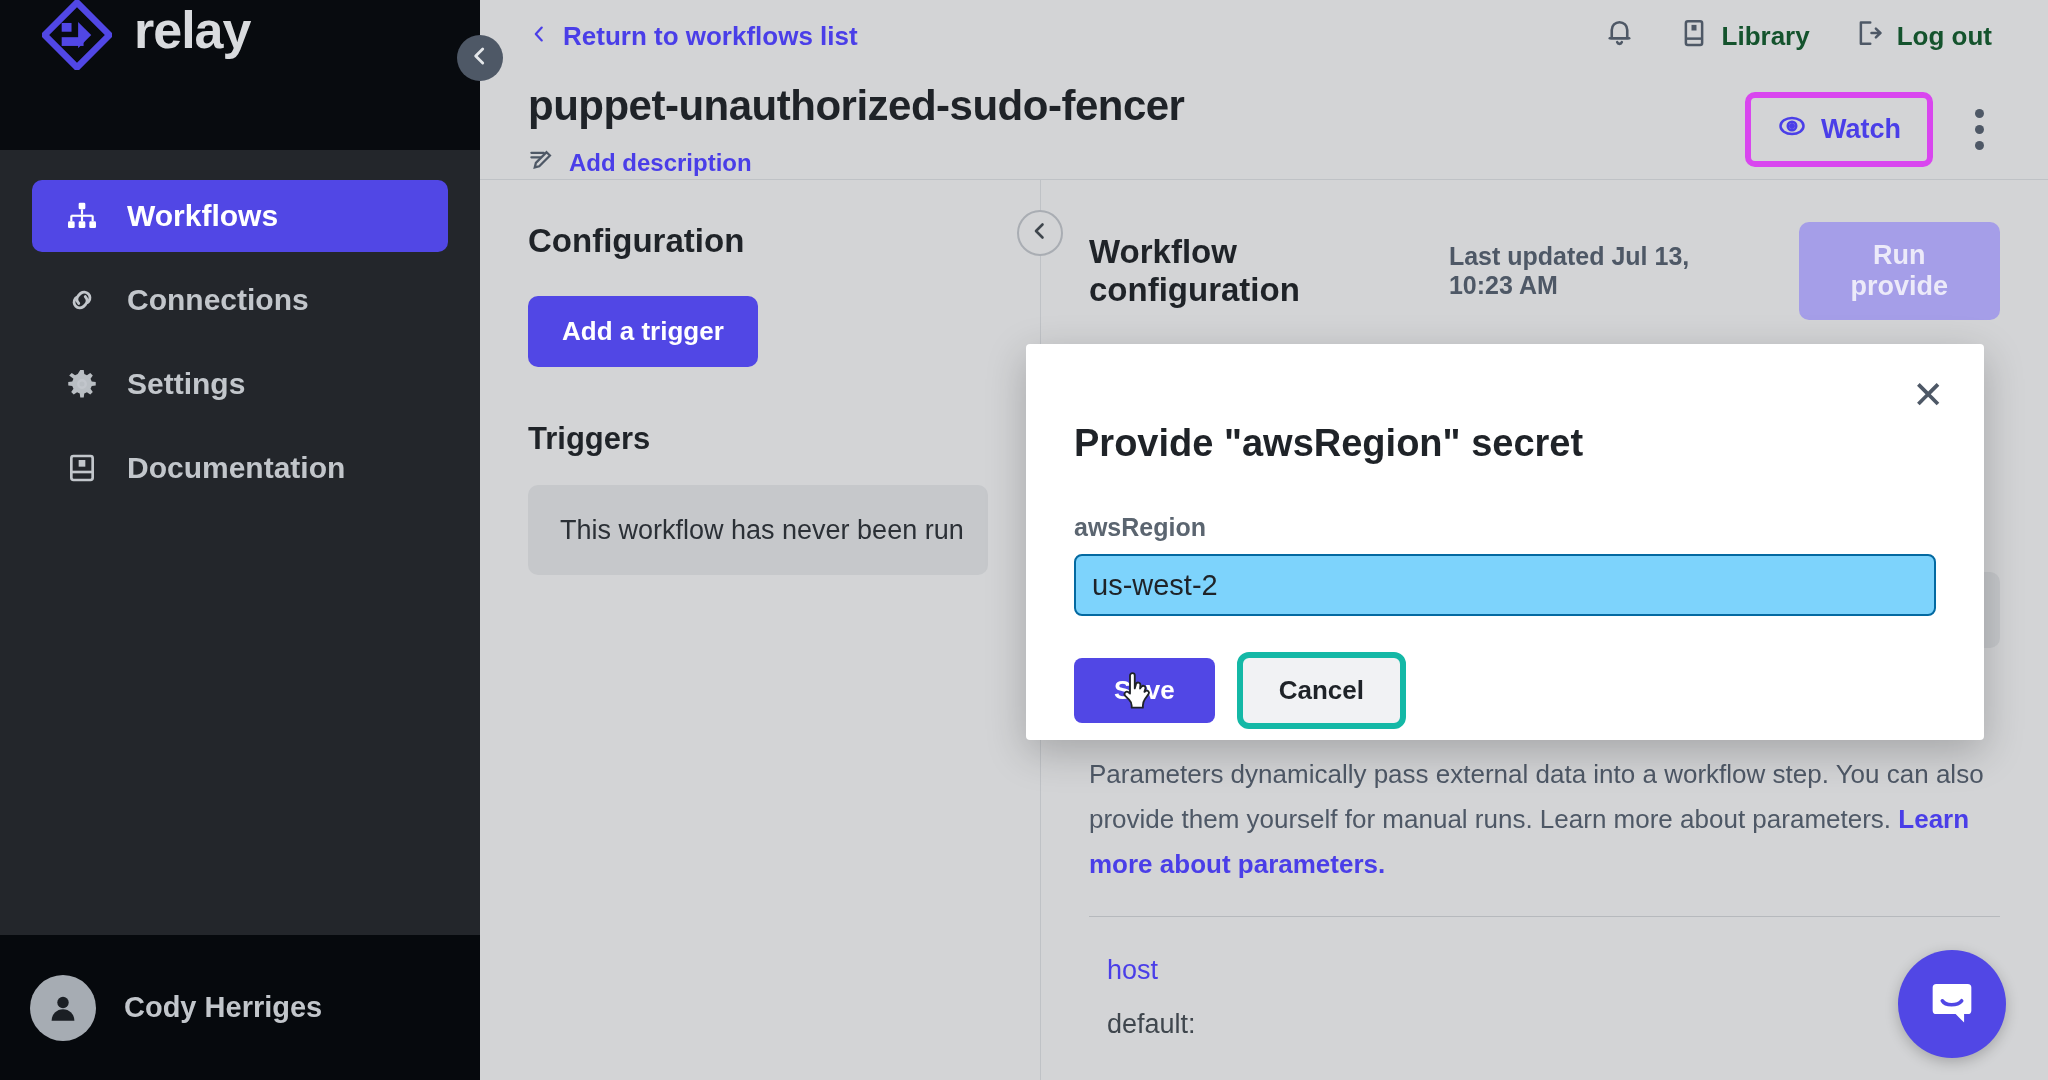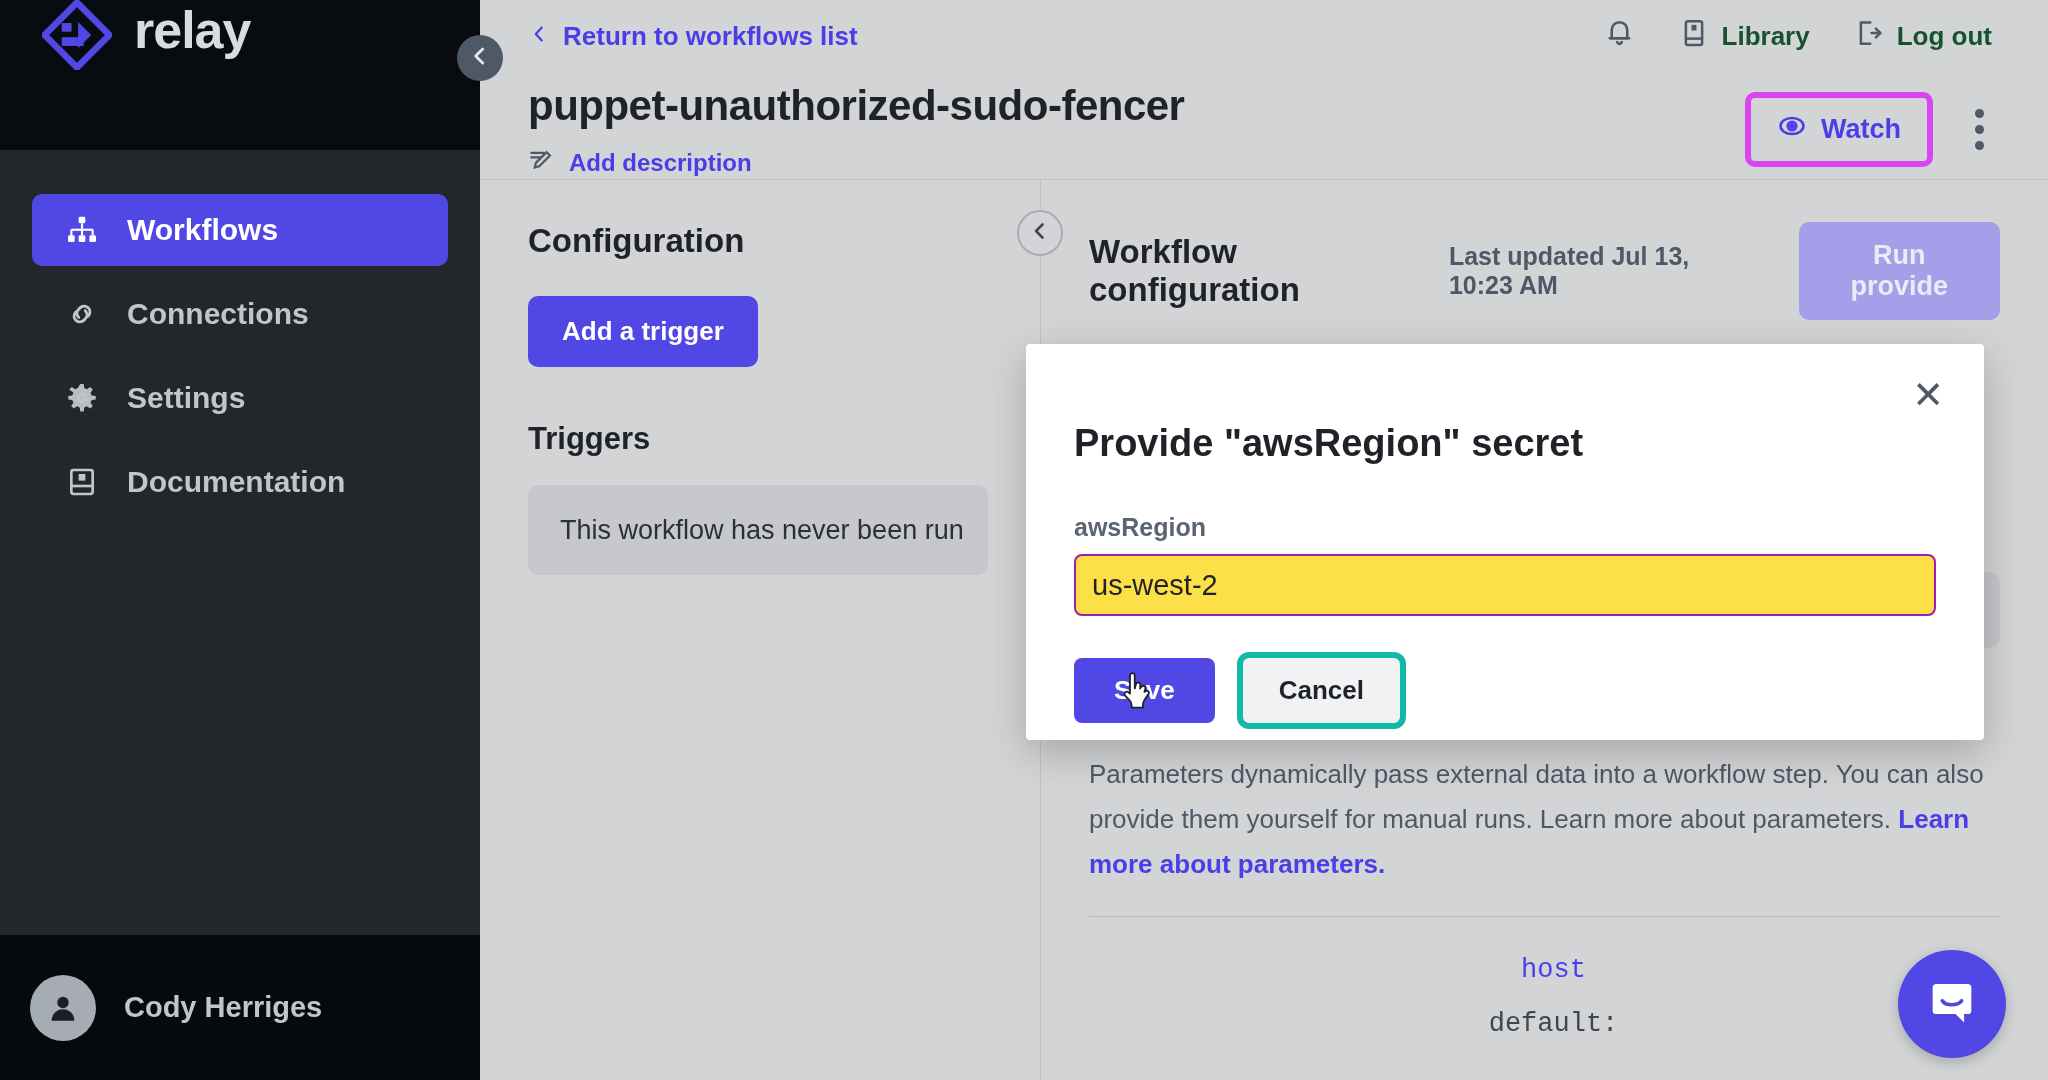--- a/index.html
+++ b/index.html
@@ -20,21 +20,21 @@
   }
   .sidebar-logo {
     height: 150px; background: #080b0f;
     display: flex; padding-left: 42px; gap: 22px;
   }
   .logo-mark { width: 70px; height: 70px; flex: none; }
   .logo-word {
     font-size: 52px; font-weight: 700; color: #d9dbde;
     letter-spacing: -1px;
   }
-  .nav { padding: 44px 32px 0 32px; flex: 1; }
+  .nav { padding: 30px 32px 0 32px; flex: 1; }
   .nav-item {
     display: flex; align-items: center; gap: 28px;
     height: 72px; border-radius: 10px; padding-left: 33px;
     color: #c2c6cb; font-size: 30px; font-weight: 700;
     margin-bottom: 12px; cursor: pointer;
   }
   .nav-item.active { background: #5147e5; color: #ffffff; }
   .nav-icon { width: 34px; height: 34px; flex: none; display:flex; align-items:center; justify-content:center;}
   .sidebar-user {
     height: 145px; background: #06090d;
@@ -127,22 +127,22 @@
   .body-text a, .link { color: #4a3ee8; text-decoration: none; font-weight: 700;}
   .secrets-row {
     margin-top: 26px; background: #c6c8cb; border-radius: 10px;
     height: 76px; display: flex; align-items: center; justify-content: flex-end;
     gap: 28px; padding-right: 30px;
   }
   .params-block { margin-top: 52px; }
   .params-desc { margin-top: 16px; }
   .code-rule { border: none; border-top: 1px solid #b6b9bd; margin-top: 30px; }
   .code {
-    font-family: Liberation Mono, monospace;
-    font-size: 27px; padding-left: 18px; margin-top: 26px; line-height: 2.0; text-align: center;
+    font-family: Liberation Sans, sans-serif;
+    font-size: 27px; padding-left: 18px; margin-top: 26px; line-height: 2.0;
   }
   .code .k { color: #4a3ee8; }
   .code .d { color: #3f464d; }
 
   
   .modal-scrim { position: absolute; inset: 0; z-index: 50; }
   .modal {
     position: absolute; left: 546px; top: 344px;
     width: 958px; height: 396px; background: #ffffff;
     border-radius: 4px;
@@ -151,21 +151,21 @@
   }
   .modal-close {
     position: absolute; right: 40px; top: 32px;
     font-size: 38px; line-height: 1; color: #4e5866;
     background: none; border: none; cursor: pointer; font-weight: 400;
   }
   .modal-title { font-size: 38px; font-weight: 700; color: #1f2328; margin-top: 30px;}
   .field-label { margin-top: 48px; font-size: 25px; color: #5b6570; font-weight: 700;}
   .field-input {
     margin-top: 12px; width: 862px; height: 62px;
-    background: #fde047; border: 2px solid #a21caf; border-radius: 8px;
+    background: #7dd3fc; border: 2px solid #0369a1; border-radius: 8px;
     font-size: 29px; color: #1f2328; padding: 0 16px;
     font-family: "Liberation Sans", sans-serif; outline: none;
   }
   .modal-actions { display: flex; gap: 22px; margin-top: 36px; align-items: center;}
   .btn-save {
     background: #5147e5; color: #ffffff; border: none; border-radius: 8px;
     padding: 17px 40px; font-size: 26px; font-weight: 700; cursor: pointer;
   }
   .btn-cancel {
     background: #f1f2f4; color: #1f2328; border: 6px solid #14b8a6; border-radius: 12px;

